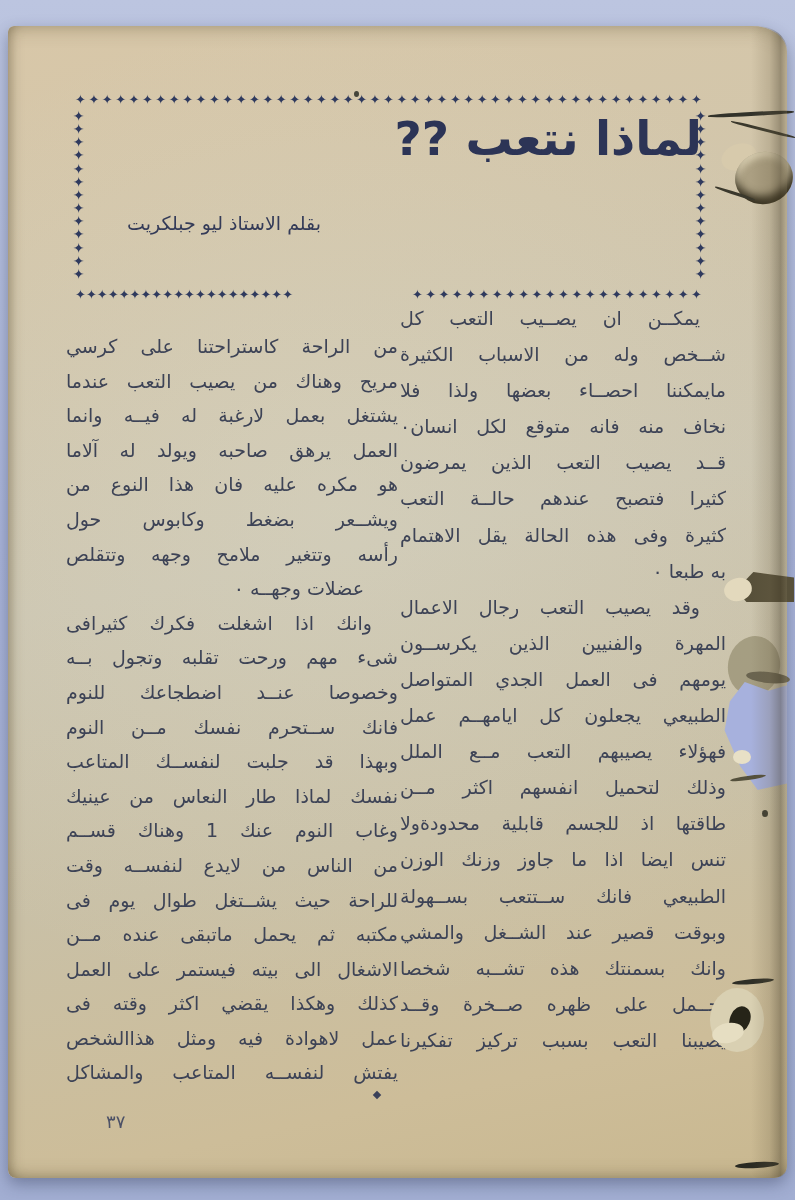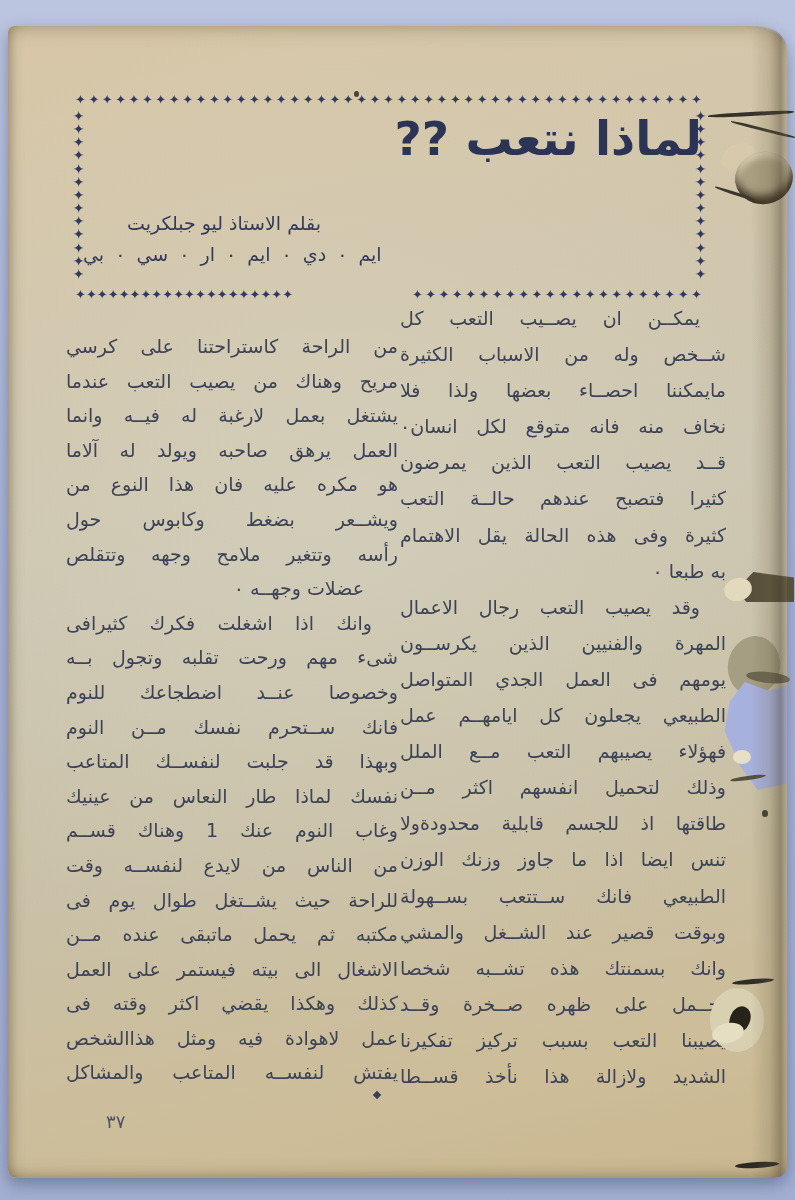--- a/index.html
+++ b/index.html
@@ -207,21 +207,20 @@
         <span>✦</span>
         <span>✦</span>
         <span>✦</span>
         <span>✦</span>
         <span>✦</span>
         <span>✦</span>
         <span>✦</span>
       </div>
     <h1 class="title">لماذا نتعب ??</h1>
     <div class="byline">بقلم الاستاذ ليو جبلكريت</div>
-    <div class="creds">ايم ٠ دي ٠ ايم ٠ ار ٠ سي ٠ بي</div>
   </div>
 
   <div class="col col-right">
       <div class="line indent">يمكــن ان يصــيب التعب كل</div>
       <div class="line">شــخص وله من الاسباب الكثيرة</div>
       <div class="line">مايمكننا احصــاء بعضها ولذا فلا</div>
       <div class="line">نخاف منه فانه متوقع لكل انسان٠</div>
       <div class="line">قــد يصيب التعب الذين يمرضون</div>
       <div class="line">كثيرا فتصبح عندهم حالــة التعب</div>
       <div class="line">كثيرة وفى هذه الحالة يقل الاهتمام</div>
@@ -232,21 +231,20 @@
       <div class="line">الطبيعي يجعلون كل ايامهــم عمل</div>
       <div class="line">فهؤلاء يصيبهم التعب مــع الملل</div>
       <div class="line">وذلك لتحميل انفسهم اكثر مــن</div>
       <div class="line">طاقتها اذ للجسم قابلية محدودةولا</div>
       <div class="line">تنس ايضا اذا ما جاوز وزنك الوزن</div>
       <div class="line">الطبيعي فانك ســتتعب بســهولة</div>
       <div class="line">وبوقت قصير عند الشــغل والمشي</div>
       <div class="line">وانك بسمنتك هذه تشــبه شخصا</div>
       <div class="line">يحــمل على ظهره صــخرة وقــد</div>
       <div class="line">يصيبنا التعب بسبب تركيز تفكيرنا</div>
-      <div class="line">الشديد ولازالة هذا نأخذ قســطا</div>
     </div>
   <div class="col col-left">
       <div class="line">من الراحة كاستراحتنا على كرسي</div>
       <div class="line">مريح وهناك من يصيب التعب عندما</div>
       <div class="line">يشتغل بعمل لارغبة له فيــه وانما</div>
       <div class="line">العمل يرهق صاحبه ويولد له آلاما</div>
       <div class="line">هو مكره عليه فان هذا النوع من</div>
       <div class="line">ويشــعر بضغط وكابوس حول</div>
       <div class="line">رأسه وتتغير ملامح وجهه وتتقلص</div>
       <div class="line end">عضلات وجهــه ٠</div>

